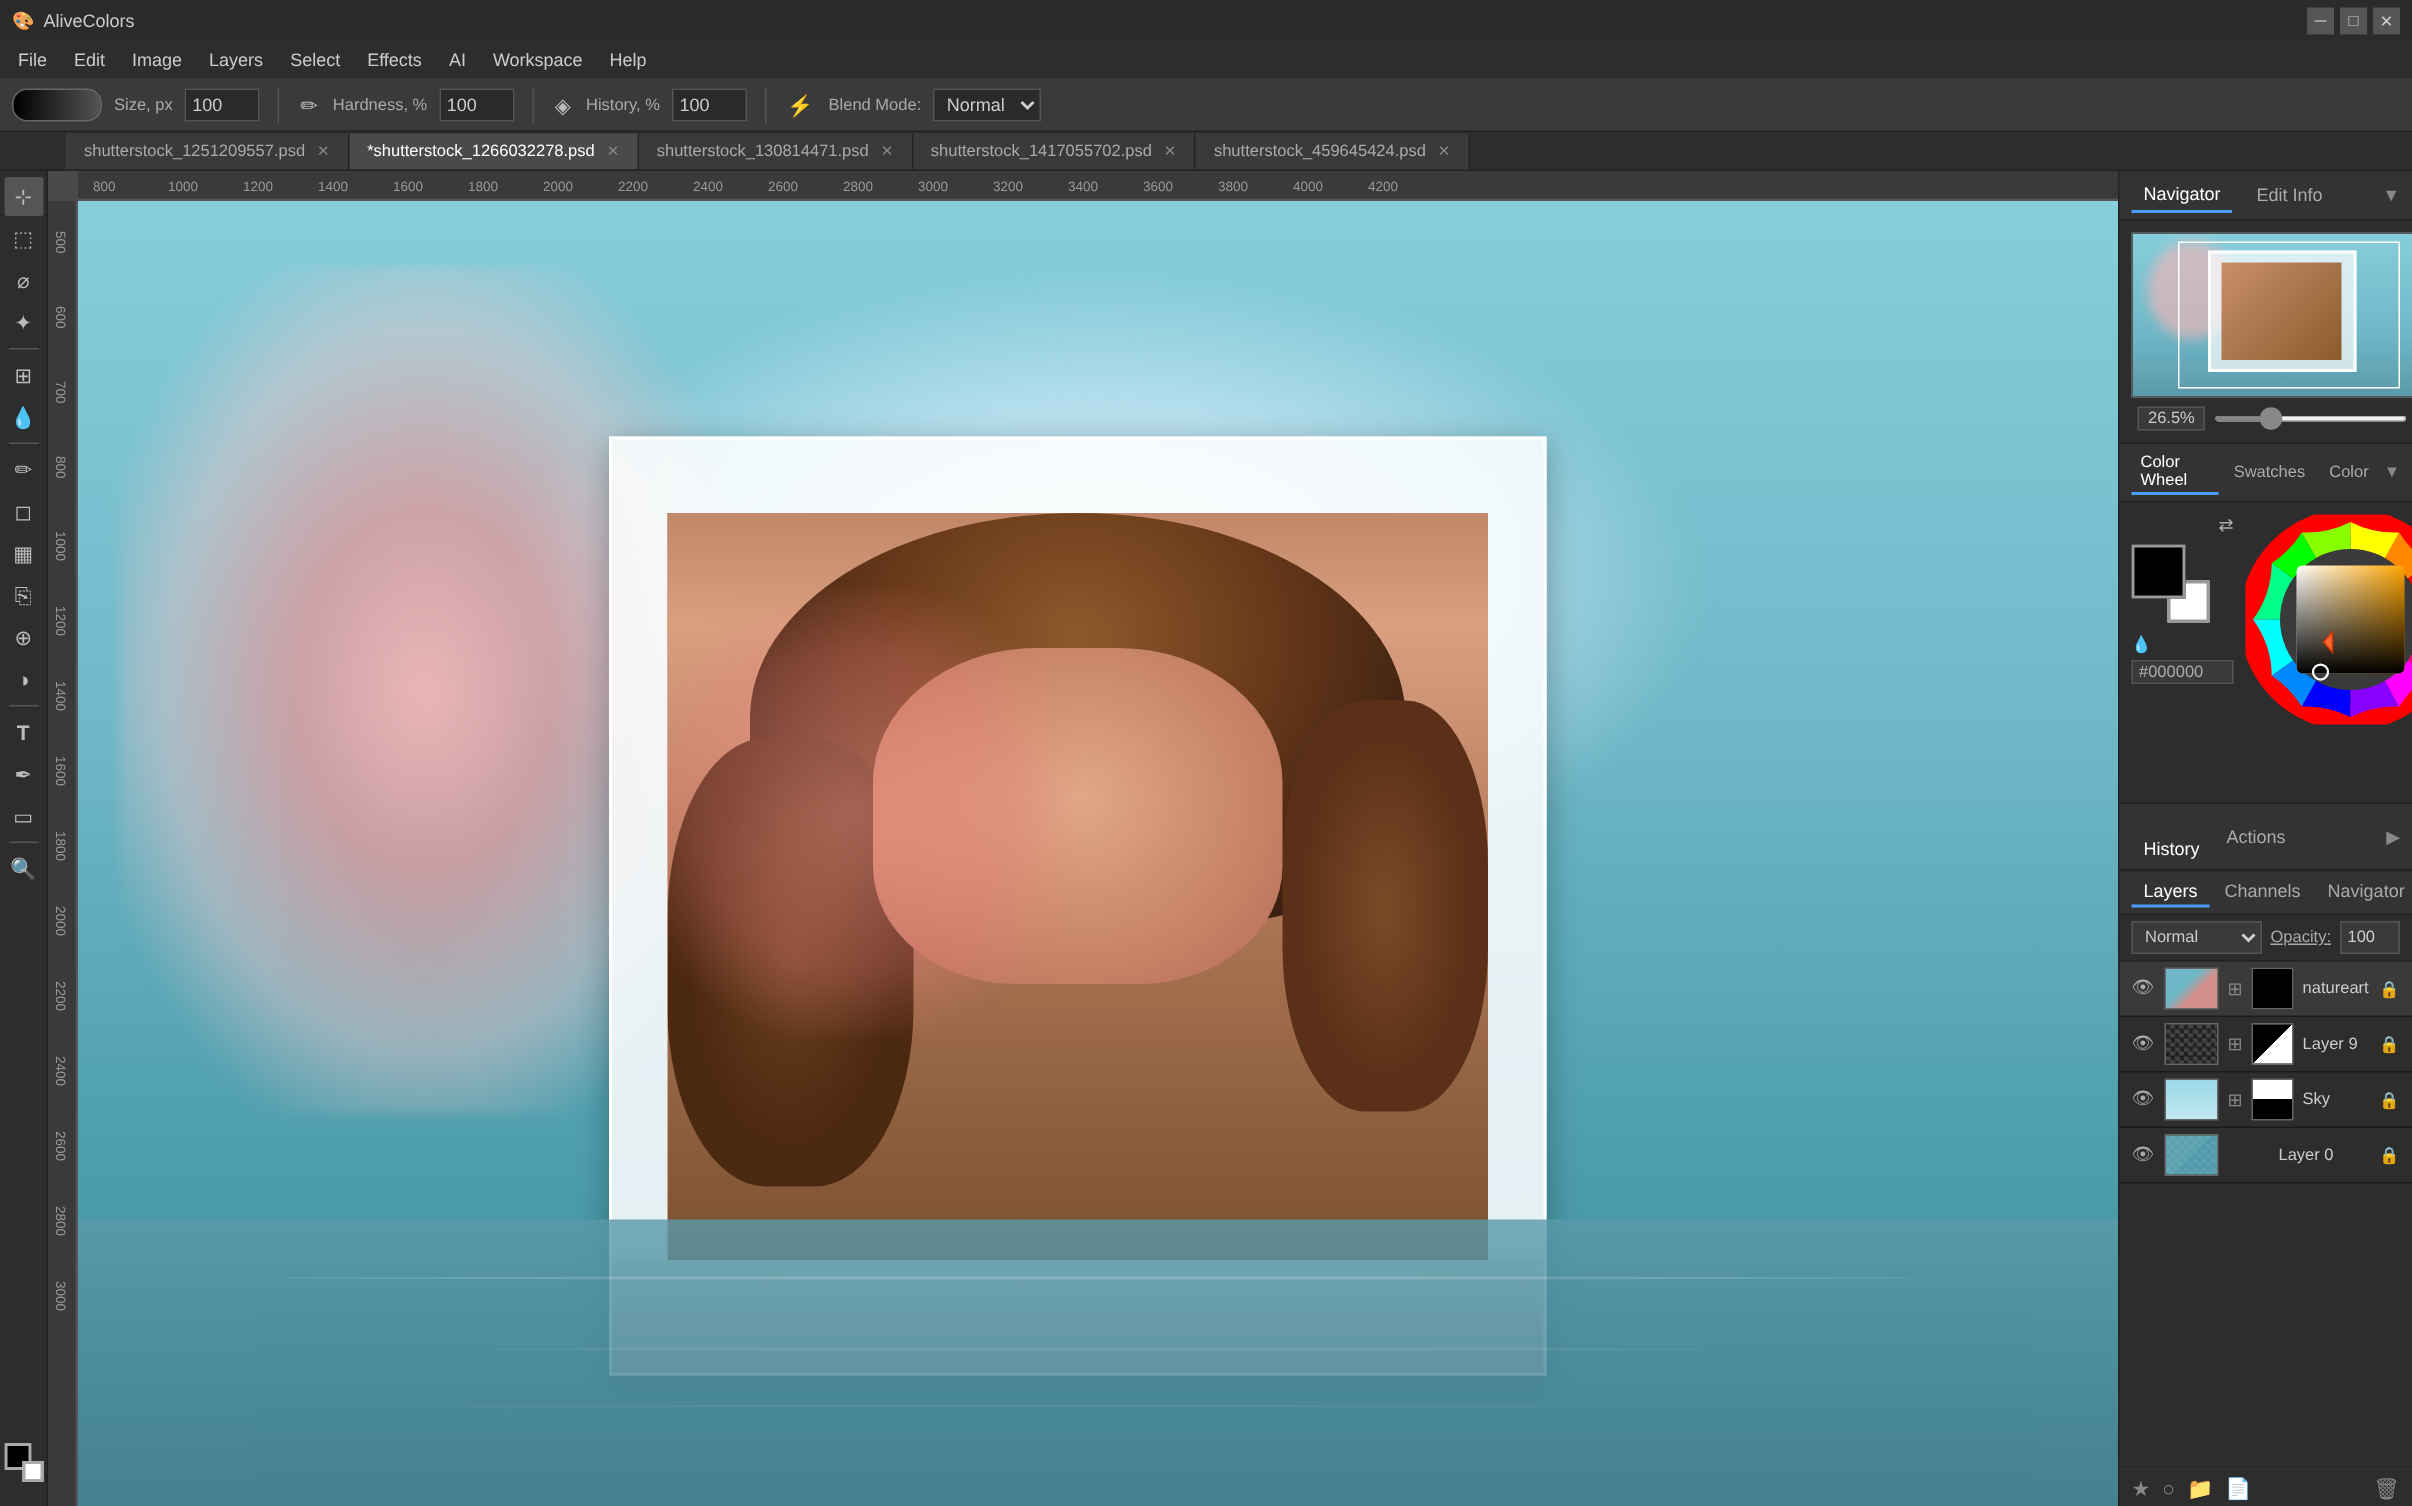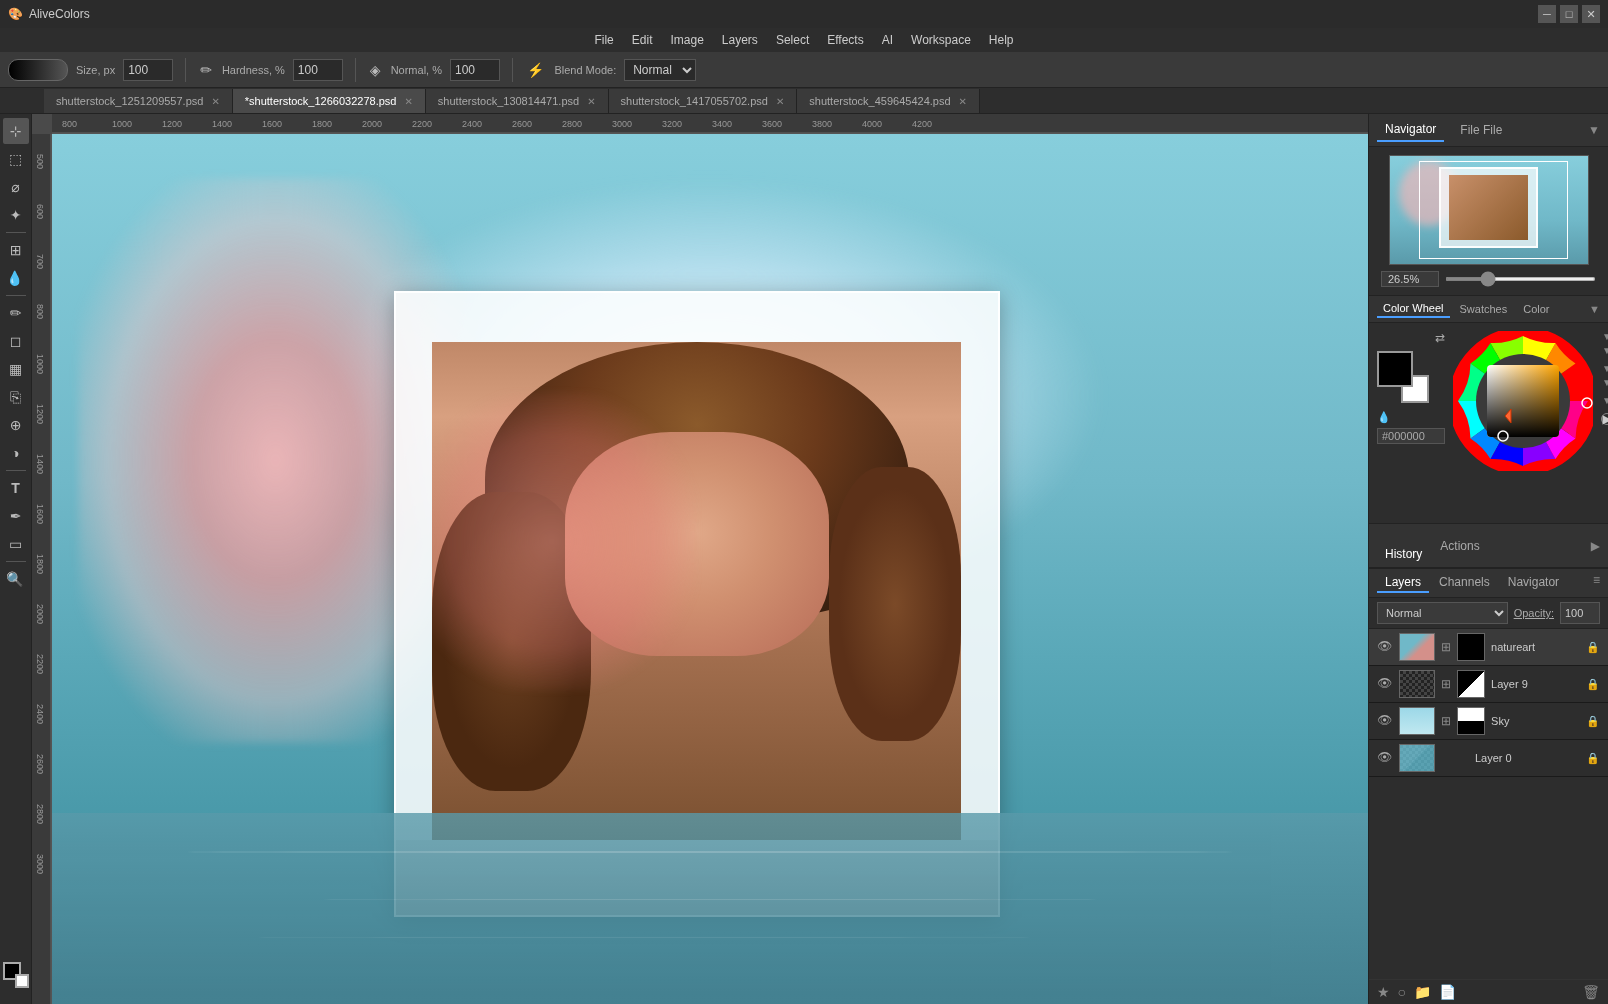--- a/index.html
+++ b/index.html
@@ -5,21 +5,21 @@
     * { box-sizing: border-box; margin: 0; padding: 0; }
     body { background: #3c3c3c; color: #ccc; font-family: 'Segoe UI', Arial, sans-serif; font-size: 12px; overflow: hidden; width: 1608px; height: 1004px; }
 
     
     #titlebar { background: #2b2b2b; height: 28px; display: flex; align-items: center; padding: 0 8px; justify-content: space-between; }
     #titlebar .app-title { display: flex; align-items: center; gap: 6px; font-size: 12px; color: #ccc; }
     #titlebar .win-controls { display: flex; gap: 4px; }
     #titlebar .win-btn { width: 18px; height: 18px; background: #555; border: none; color: #ccc; cursor: pointer; font-size: 11px; display: flex; align-items: center; justify-content: center; }
 
     
-    #menubar { background: #2d2d2d; height: 24px; display: flex; align-items: center; padding: 0 4px; gap: 2px; justify-content: center; }
+    #menubar { background: #2d2d2d; height: 24px; display: flex; align-items: center; padding: 0 4px; gap: 2px; }
     .menu-item { padding: 2px 8px; color: #ccc; cursor: pointer; font-size: 12px; }
 
     
     #toolbar { background: #3a3a3a; height: 36px; display: flex; align-items: center; padding: 0 8px; gap: 8px; border-bottom: 1px solid #222; }
     .tool-preview { width: 60px; height: 22px; background: linear-gradient(to right, #000, #555); border-radius: 10px; border: 1px solid #666; }
     .toolbar-label { color: #aaa; font-size: 11px; }
     .toolbar-input { background: #2a2a2a; border: 1px solid #555; color: #ccc; width: 50px; height: 22px; padding: 0 4px; font-size: 12px; }
     .toolbar-select { background: #2a2a2a; border: 1px solid #555; color: #ccc; height: 22px; padding: 0 4px; font-size: 12px; }
     .toolbar-sep { width: 1px; height: 24px; background: #555; margin: 0 4px; }
     .toolbar-icon { color: #bbb; font-size: 14px; cursor: pointer; padding: 2px; }
@@ -37,21 +37,21 @@
     #toolbox { width: 32px; background: #2d2d2d; display: flex; flex-direction: column; align-items: center; padding: 4px 0; gap: 2px; border-right: 1px solid #222; overflow: hidden; }
     .tool-btn { width: 26px; height: 26px; background: transparent; border: none; color: #bbb; cursor: pointer; display: flex; align-items: center; justify-content: center; font-size: 14px; border-radius: 2px; }
     .tool-btn:hover, .tool-btn.active { background: #555; }
     .tool-sep { width: 20px; height: 1px; background: #555; margin: 2px 0; }
 
     
     #canvas-area { flex: 1; background: #4a4a4a; position: relative; overflow: hidden; }
     #canvas-content { position: absolute; top: 20px; left: 20px; right: 0; bottom: 0; background: #5a5a5a; overflow: hidden; }
 
     
-    #right-panel { width: 240px; background: #2d2d2d; border-left: 1px solid #222; display: flex; flex-direction: column; }
+    #right-panel { width: 196px; background: #2d2d2d; border-left: 1px solid #222; display: flex; flex-direction: column; }
     .panel-header { display: flex; align-items: center; padding: 4px 8px; gap: 8px; background: #333; border-bottom: 1px solid #222; }
     .panel-tab { padding: 4px 8px; color: #aaa; cursor: pointer; font-size: 12px; }
     .panel-tab.active { color: #fff; border-bottom: 2px solid #4a9eff; }
 
     
     #navigator { padding: 8px; border-bottom: 1px solid #222; }
     .nav-preview { width: 200px; height: 110px; background: #70b8c8; position: relative; overflow: hidden; border: 1px solid #555; margin: 0 auto; }
     .nav-slider-row { display: flex; align-items: center; gap: 6px; margin-top: 6px; padding: 0 4px; }
     .nav-slider { flex: 1; height: 4px; accent-color: #888; }
 
@@ -120,21 +120,21 @@
 <div id="toolbar">
   <div class="tool-preview"></div>
   <span class="toolbar-label">Size, px</span>
   <input class="toolbar-input" value="100" style="">
   <div class="toolbar-sep"></div>
   <span class="toolbar-icon">✏</span>
   <span class="toolbar-label">Hardness, %</span>
   <input class="toolbar-input" value="100" style="">
   <div class="toolbar-sep"></div>
   <span class="toolbar-icon">◈</span>
-  <span class="toolbar-label">Normal, %</span>
+  <span class="toolbar-label">History, %</span>
   <input class="toolbar-input" value="100" style="">
   <div class="toolbar-sep"></div>
   <span class="toolbar-icon">⚡</span>
   <span class="toolbar-label">Blend Mode:</span>
   <select class="toolbar-select">
     <option>Normal</option>
     <option>Multiply</option>
     <option>Screen</option>
     <option>Overlay</option>
   </select>
@@ -282,21 +282,21 @@
           <div style="position:absolute;top:65%;left:15%;right:25%;height:1px;background:rgba(255,255,255,0.1);border-radius:50%;"></div>
         </div>
       </div>
     </div>
   </div>
 
   <div id="right-panel">
 
     <div class="panel-header">
       <span class="panel-tab active">Navigator</span>
-      <span class="panel-tab">File File</span>
+      <span class="panel-tab">Edit Info</span>
       <span style="margin-left:auto;color:#888;font-size:12px;cursor:pointer;">▼</span>
     </div>
 
     <div id="navigator">
       <div class="nav-preview">
 
         <div style="width:100%;height:100%;background:linear-gradient(to bottom, #87cedc 0%, #70b8c8 60%, #5a9aaa 100%);position:relative;overflow:hidden;">
           <div style="position:absolute;top:5%;left:5%;width:30%;height:60%;background:rgba(255,180,180,0.6);border-radius:50%;filter:blur(4px);"></div>
           <div style="position:absolute;top:10%;left:25%;width:50%;height:75%;background:rgba(255,255,255,0.7);border:2px solid rgba(255,255,255,0.9);">
             <div style="position:absolute;inset:8%;background:linear-gradient(135deg,#c8906a,#8b5a2b);"></div>

